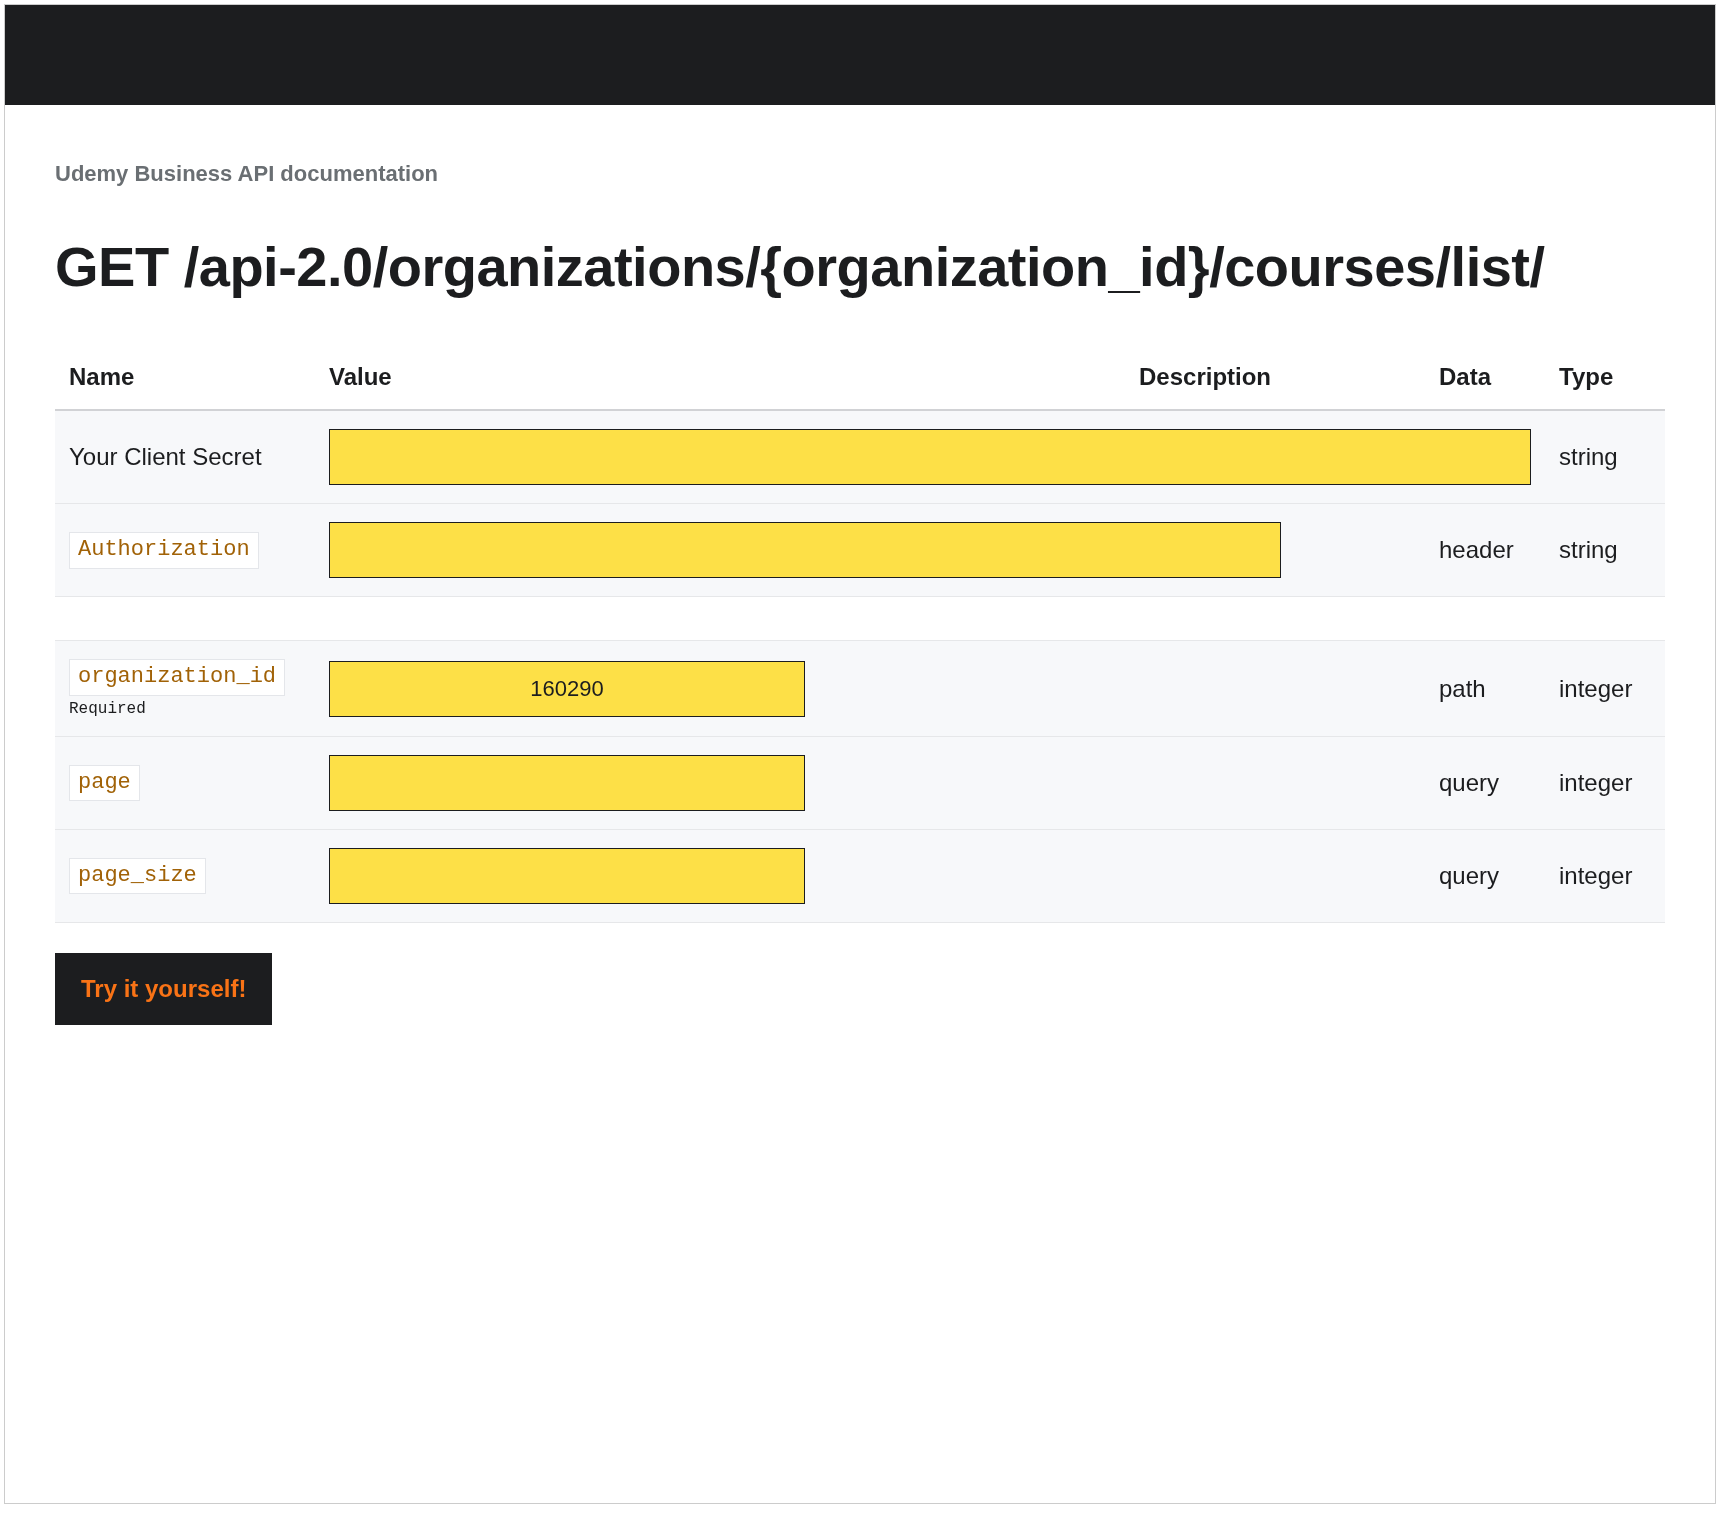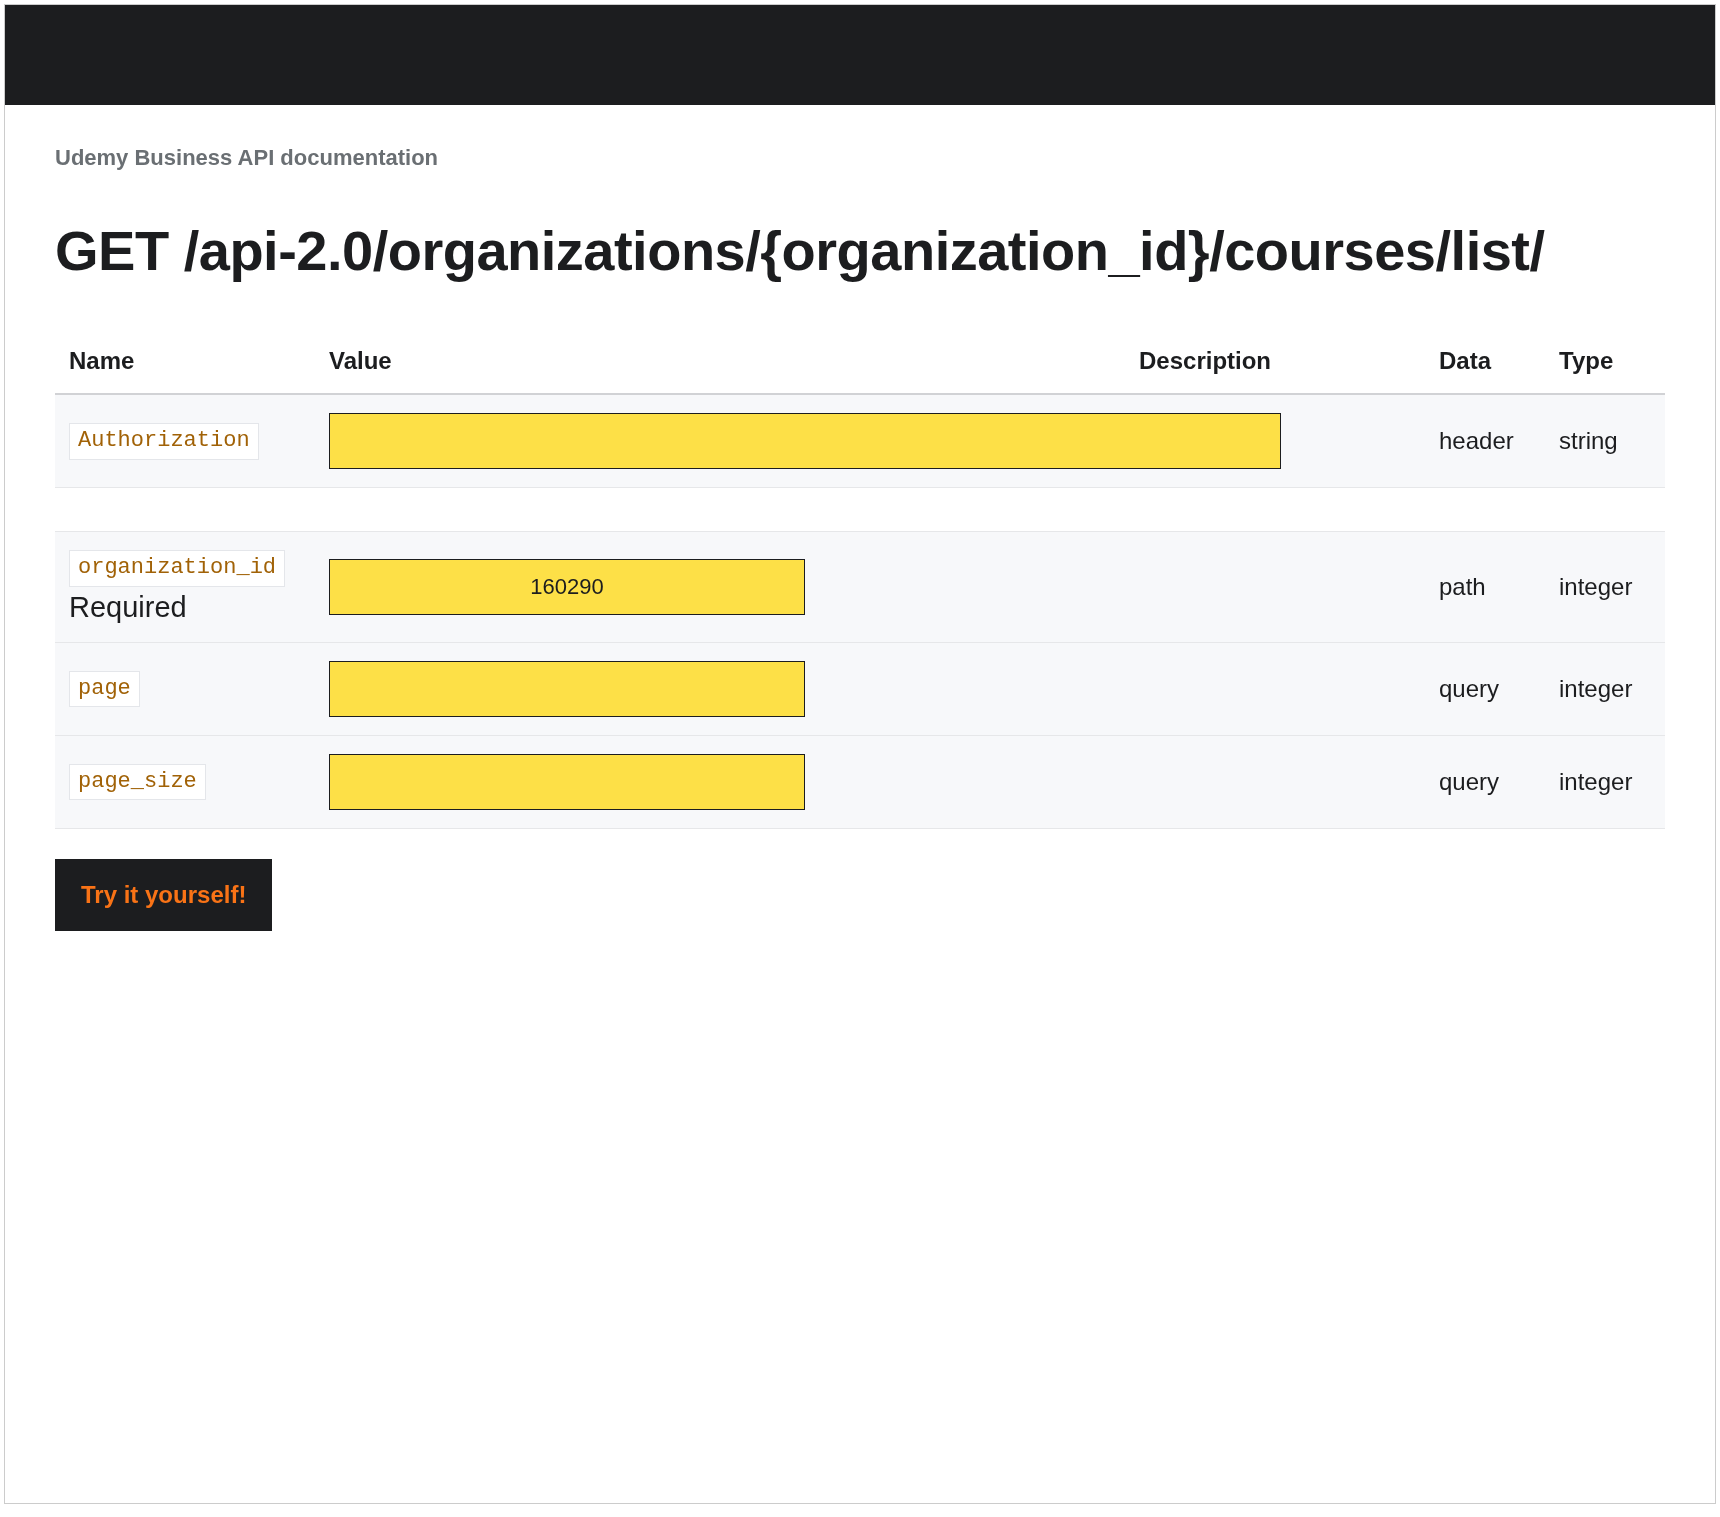--- a/index.html
+++ b/index.html
@@ -10,21 +10,21 @@
       border: 1px solid #ccc;
       margin: 4px;
       min-height: 1500px;
     }
     .top-bar {
       background: #1c1d1f;
       height: 100px;
       width: 100%;
     }
     .container {
-      padding: 40px 50px;
+      padding: 56px 50px;
     }
     .breadcrumb {
       color: #6a6f73;
       font-size: 22px;
       font-weight: 700;
       margin-bottom: 48px;
     }
     h1 {
       font-size: 56px;
       font-weight: 800;
@@ -63,23 +63,24 @@
       display: inline-block;
       font-family: "SFMono-Regular", Consolas, "Liberation Mono", Menlo, monospace;
       font-size: 22px;
       color: #a16207;
       border: 1px solid #e4e6ea;
       background: #fff;
       padding: 3px 8px;
       line-height: 1.3;
     }
     .req {
-      font-size: 29px;
+      font-size: 16px;
       color: #1c1d1f;
       margin-top: 4px;
+      font-family: Liberation Mono, monospace;
     }
     input[type="text"] {
       width: 100%;
       border: 1.6px solid #1c1d1f;
       font-size: 22px;
       padding: 14px 16px;
       background: #fde047;
       color: #1c1d1f;
       font-family: inherit;
       text-align: center;
@@ -121,20 +122,27 @@
         <th class="col-name">Name</th>
         <th class="col-value">Value</th>
         <th class="col-desc">Description</th>
         <th class="col-data">Data</th>
         <th class="col-type">Type</th>
       </tr>
     </thead>
     <tbody>
 
 
+      <tr>
+        <td>Your Client Secret</td>
+        <td colspan="3">
+          <input type="text" value="" style="">
+        </td>
+        <td>string</td>
+      </tr>
 
       <tr>
         <td>
           <span class="code-tag">Authorization</span>
         </td>
         <td colspan="2">
           <input type="text" class="wide" style="width: 88%;" value="">
         </td>
         <td>header</td>
         <td>string</td>

